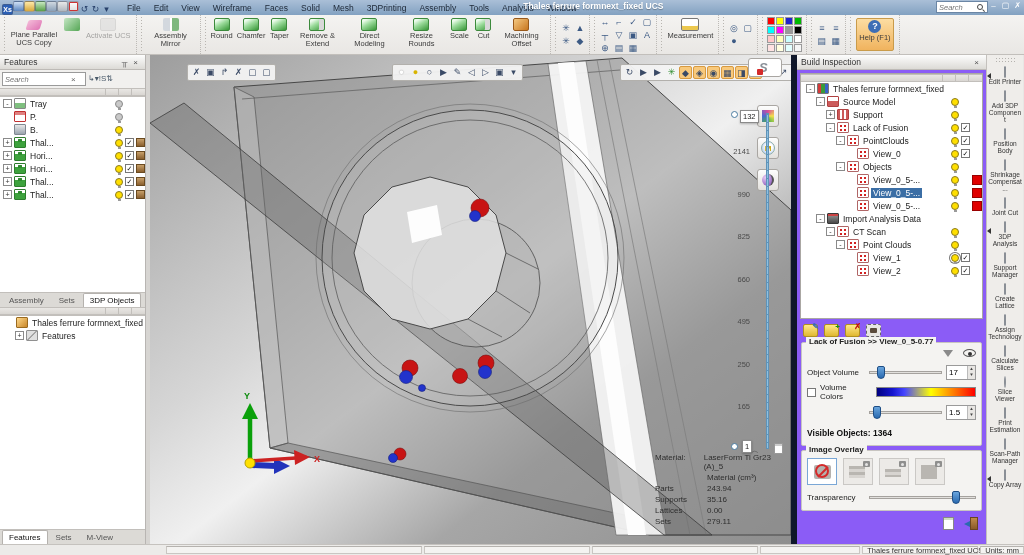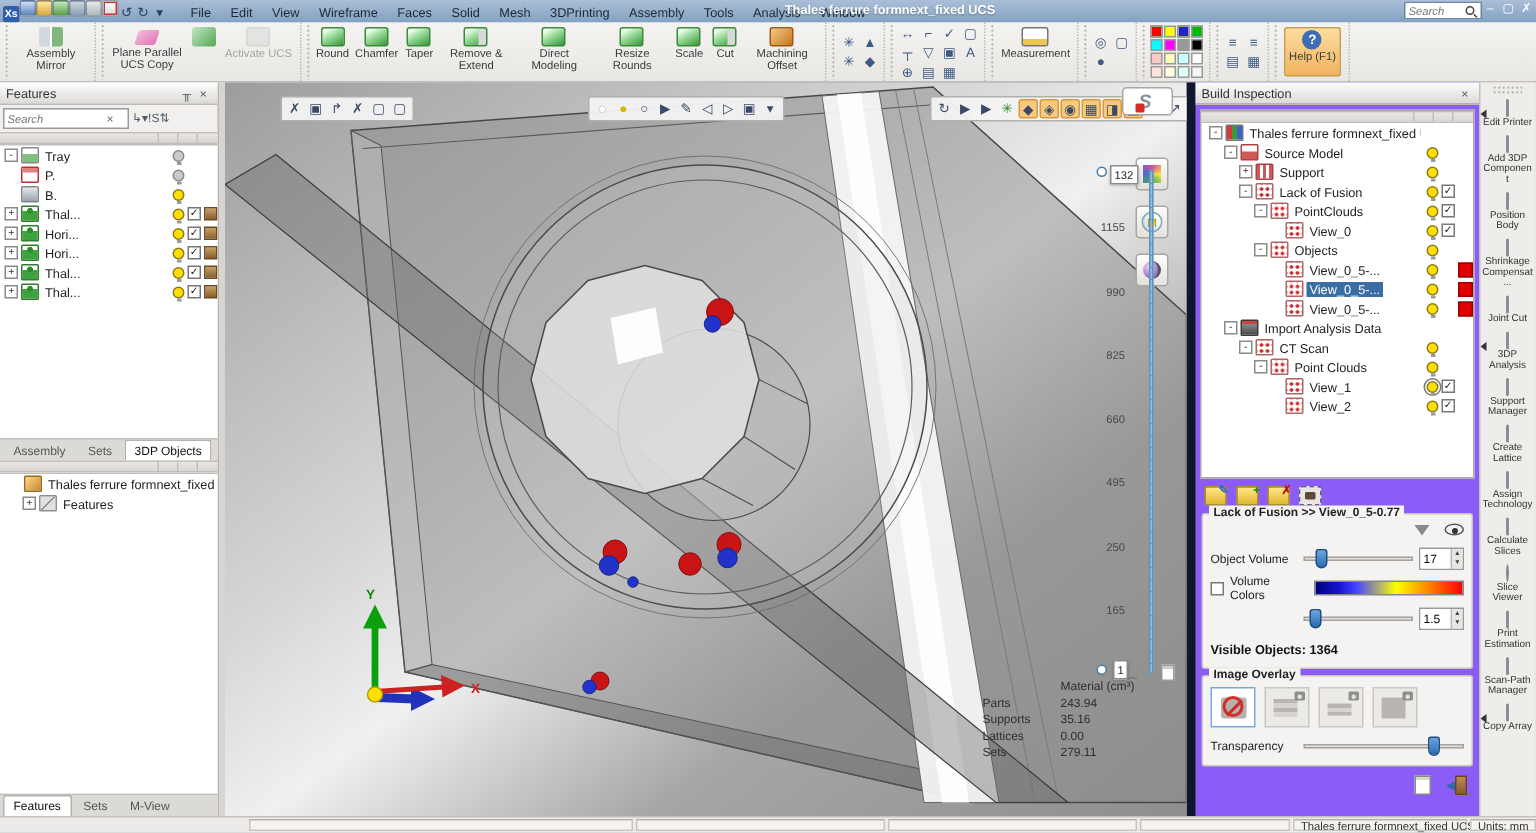--- a/index.html
+++ b/index.html
@@ -216,37 +216,37 @@
   </div>
   <div id="win-btns">
       <span data-name="minimize-button">–</span>
       <span data-name="restore-button">▢</span>
       <span data-name="close-button">✗</span>
     </div>
 </div>
 
 <div id="ribbon" data-name="ribbon-toolbar">
   <div class="rgrp">
-    <button class="rbtn" data-name="assembly-mirror-button">
-      <span class="ric ric-mirror" data-name="assembly-mirror-icon"></span>
-      <span class="rlbl">Assembly Mirror</span>
-    </button>
-  </div>
-  <div class="rgrp">
     <button class="rbtn" data-name="plane-parallel-button">
       <span class="ric ric-plane" data-name="plane-parallel-icon"></span>
       <span class="rlbl">Plane Parallel UCS Copy</span>
     </button>
     <button class="rbtn" data-name="ucs-copy-button">
       <span class="ric ric-ucs" data-name="ucs-copy-icon"></span>
       <span class="rlbl"></span>
     </button>
     <button class="rbtn grayed" data-name="activate-ucs-button">
       <span class="ric ric-ucs-gray" data-name="activate-ucs-icon"></span>
       <span class="rlbl">Activate UCS</span>
+    </button>
+  </div>
+  <div class="rgrp">
+    <button class="rbtn" data-name="assembly-mirror-button">
+      <span class="ric ric-mirror" data-name="assembly-mirror-icon"></span>
+      <span class="rlbl">Assembly Mirror</span>
     </button>
   </div>
   <div class="rgrp">
     <button class="rbtn" data-name="round-button">
         <span class="ric ric-cube" data-name="round-icon"></span>
         <span class="rlbl">Round</span>
       </button>
     <button class="rbtn" data-name="chamfer-button">
         <span class="ric ric-cube" data-name="chamfer-icon"></span>
         <span class="rlbl">Chamfer</span>
@@ -593,34 +593,38 @@
       </div>
     <div class="float-btn" style="top:114px" data-name="clip-sphere-button">
         <div class="fb-sphere" data-name="clip-sphere-icon"></div>
       </div>
 
     <div id="ruler-line" data-name="z-range-slider"></div>
     <div class="r-handle" style="left:581px;top:56px" data-name="slider-top-handle"></div>
     <div class="r-box" style="left:590px;top:55px" data-name="slider-top-value">132</div>
     <div id="ruler-ticks" data-name="slider-tick-labels">
 
-    <span data-name="tick-label">1155</span>
+    <span data-name="tick-label">2141</span>
         <span data-name="tick-label">990</span>
         <span data-name="tick-label">825</span>
         <span data-name="tick-label">660</span>
         <span data-name="tick-label">495</span>
         <span data-name="tick-label">250</span>
         <span data-name="tick-label">165</span>
       </div>
     <div class="r-handle" style="left:581px;top:388px" data-name="slider-bottom-handle"></div>
     <div class="r-box" style="left:592px;top:385px" data-name="slider-bottom-value">1</div>
 
     <div id="mat-info" data-name="material-info">
       <span class="chev" data-name="collapse-chevron-icon">︿</span>
       <span class="sheet" data-name="report-sheet-icon"></span>
+      <div class="mrow">
+          <span class="ml" data-name="material-label">Material:</span>
+          <span data-name="material-value">LaserForm Ti Gr23 (A)_5</span>
+        </div>
       <div class="mrow">
           <span class="ml"></span>
           <span data-name="material-unit-header">Material (cm³)</span>
         </div>
       <span>
         <div class="mrow" data-name="material-row">
             <span class="ml">Parts</span>
             <span>243.94</span>
           </div>
       

